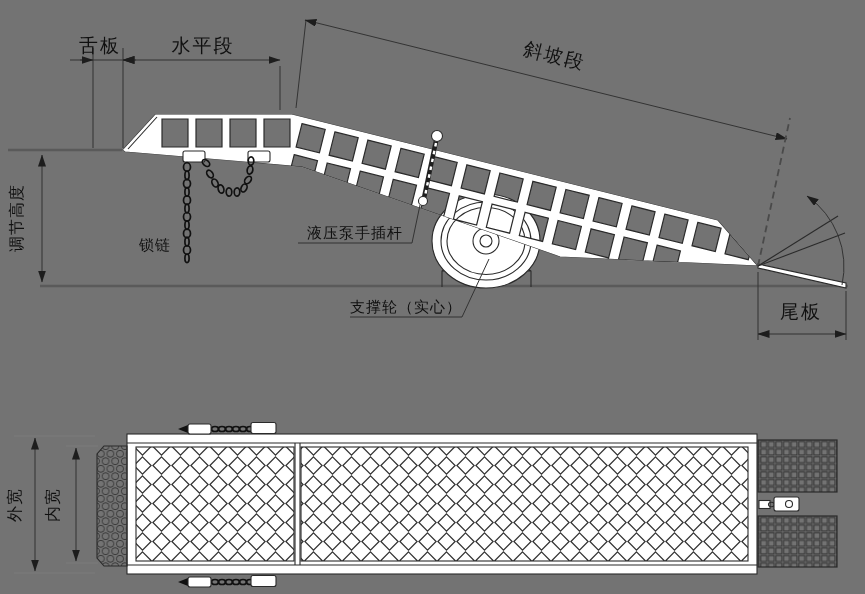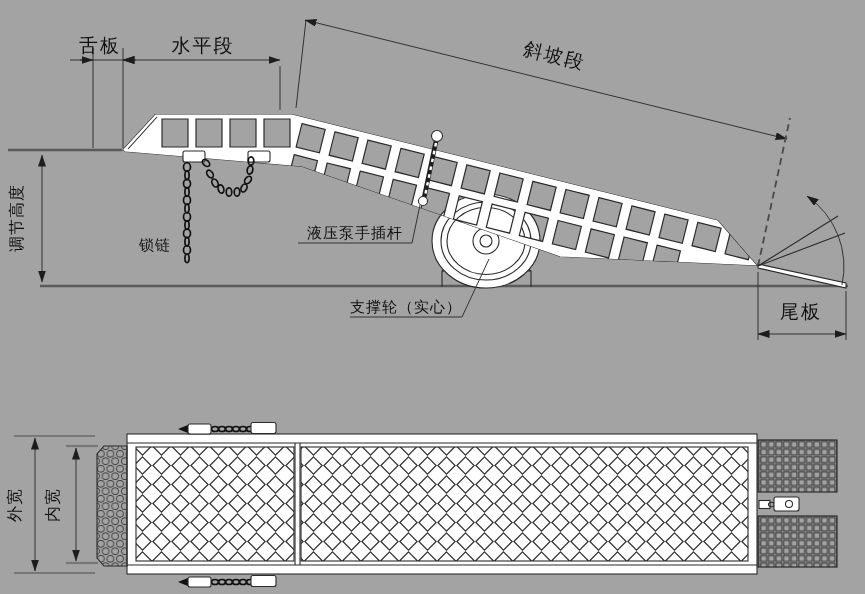--- a/index.html
+++ b/index.html
@@ -1,16 +1,16 @@
 <!DOCTYPE html>
 <html><head>
 <meta charset="utf-8">
 <style>
   html,body{margin:0;padding:0;background:#fff;}
-  .stage{width:865px;height:594px;background:#a3a3a3;position:relative;overflow:hidden;}
+  .stage{width:865px;height:594px;background:#737373;position:relative;overflow:hidden;}
   svg{display:block;}
   .ln{stroke:#2a2a2a;stroke-width:1.1;fill:none;}
   .lnw{stroke:#2a2a2a;stroke-width:1.1;fill:#ffffff;}
   .thick{stroke:#5a5a5a;stroke-width:2.6;fill:none;}
   .thick2{stroke:#777;stroke-width:2.2;fill:none;}
   .dim{stroke:#333;stroke-width:1;fill:none;}
   .leader{stroke:#333;stroke-width:1;fill:none;}
   .dash{stroke:#4a4a4a;stroke-width:1.8;fill:none;stroke-dasharray:7 4.5;}
   text{fill:#101010;font-family:"DejaVu Sans", sans-serif;}
   .t19{font-size:19px;letter-spacing:2px;}

